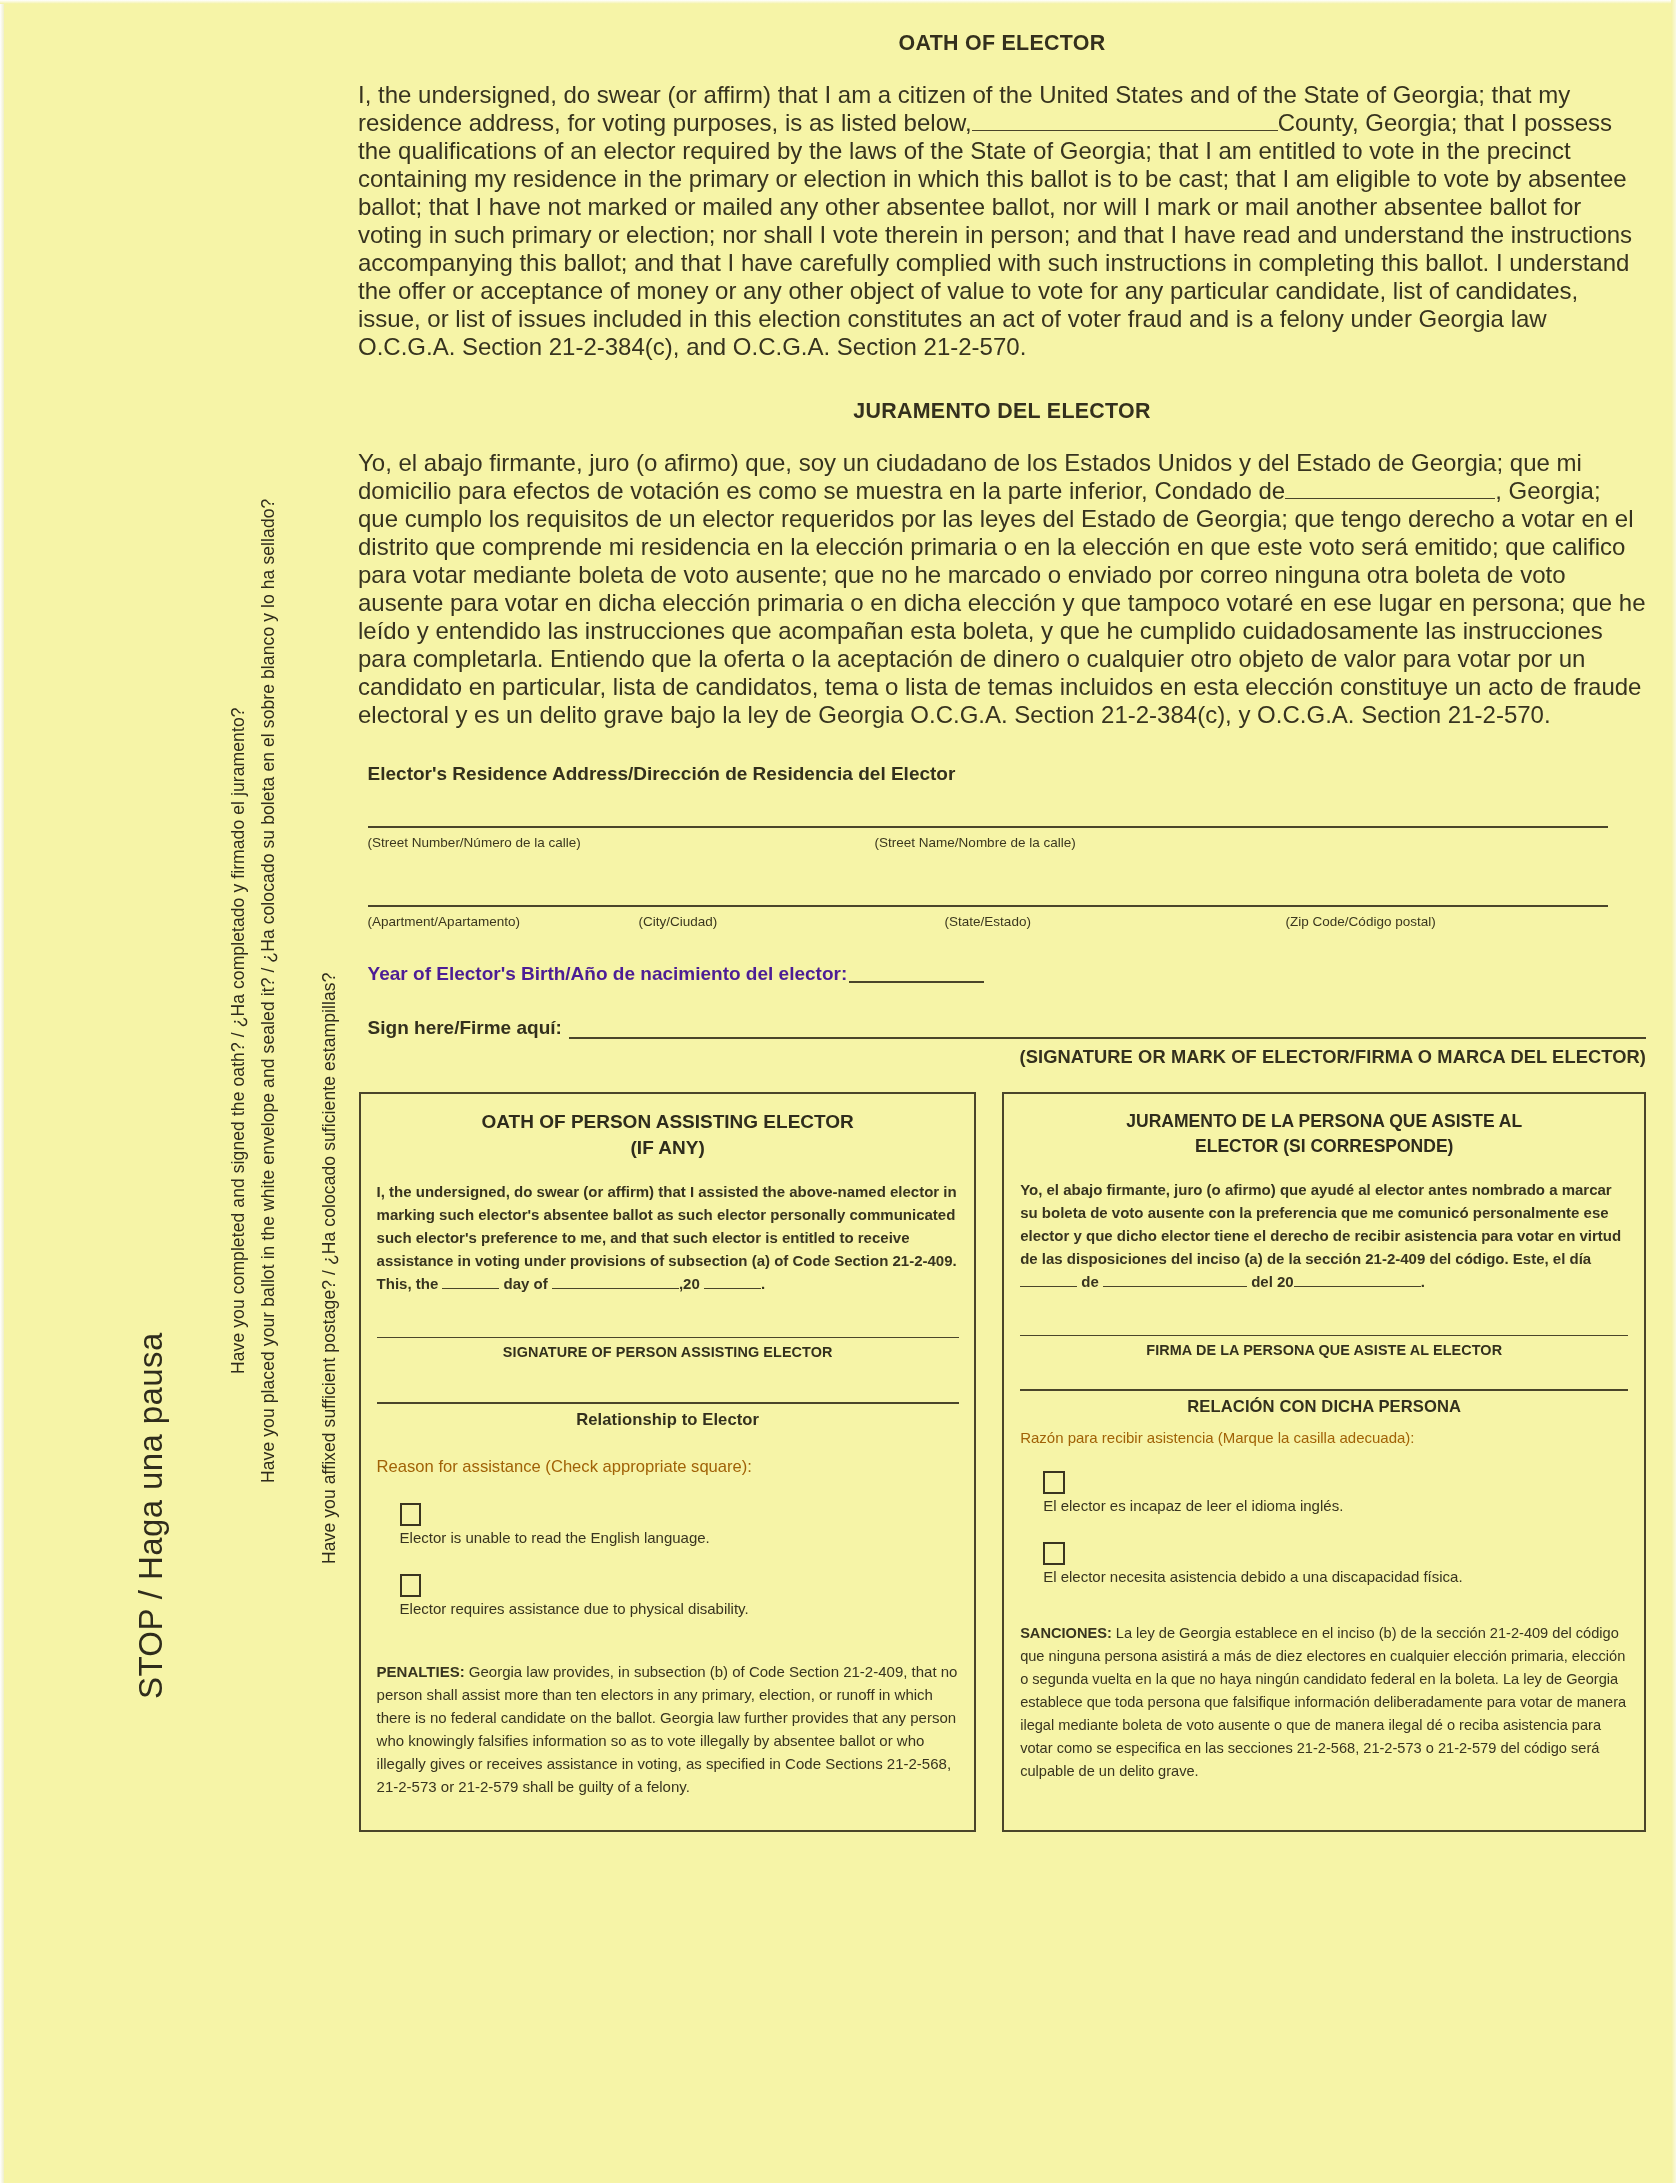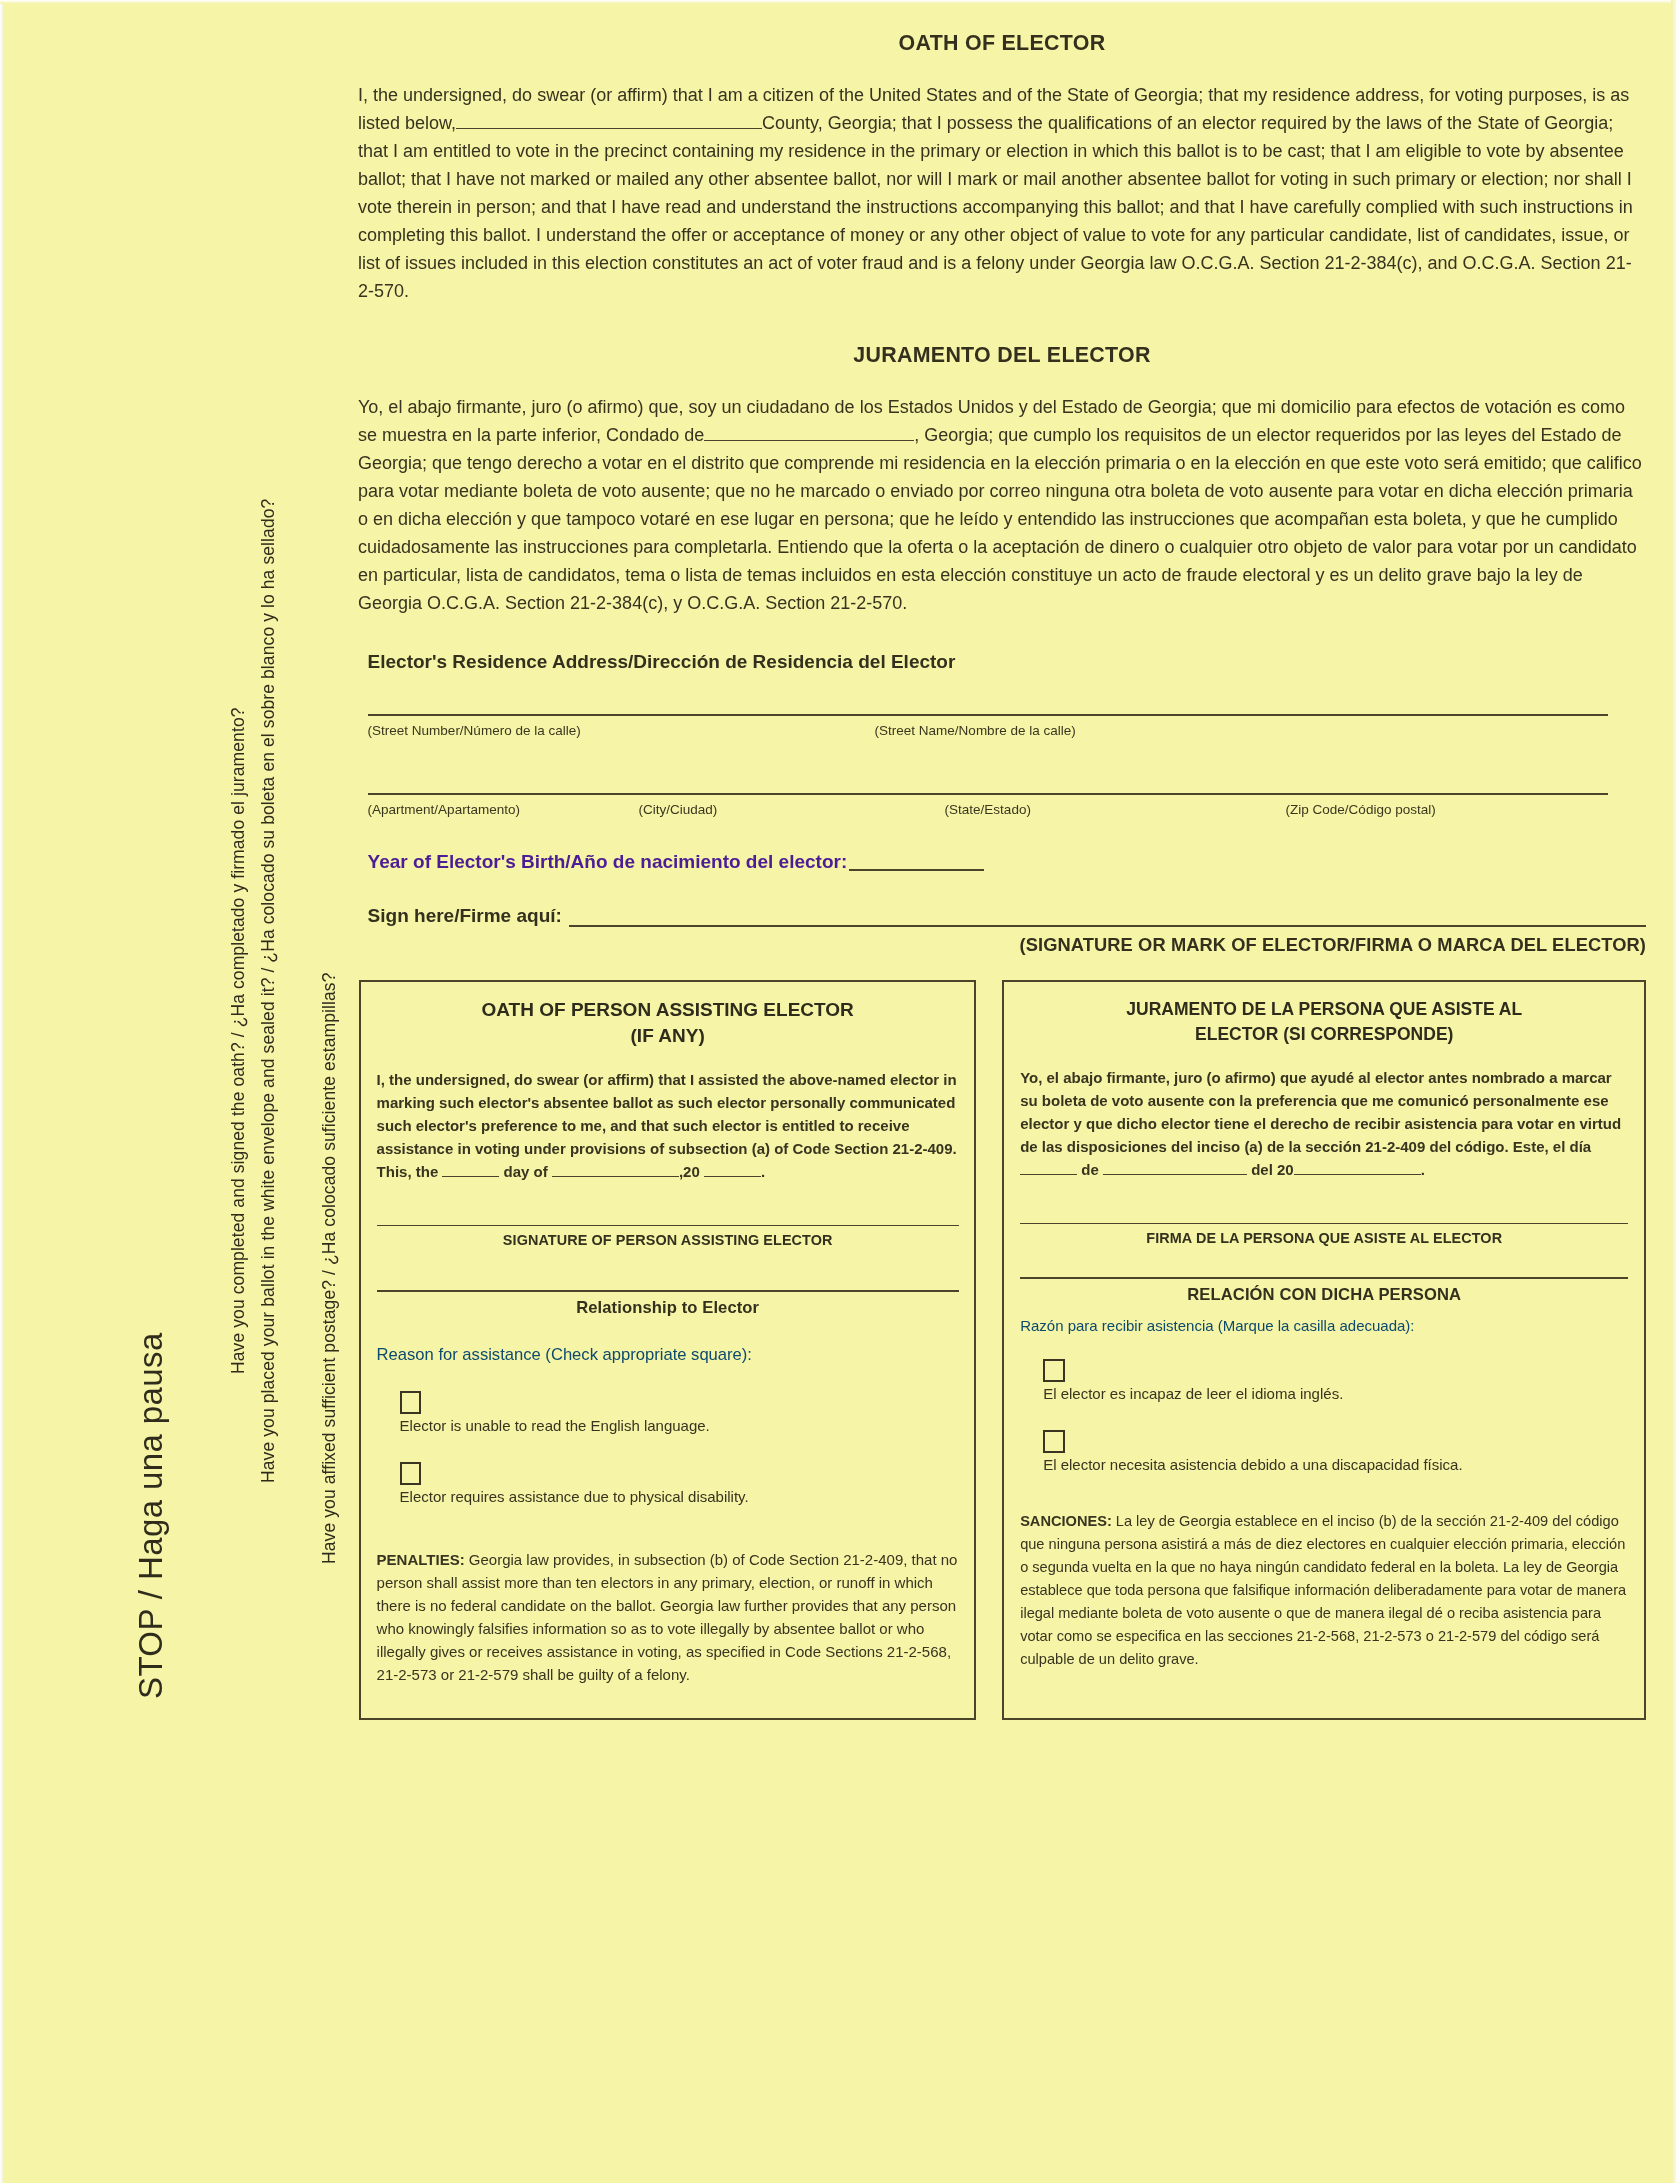--- a/index.html
+++ b/index.html
@@ -79,21 +79,21 @@
     font-size: 21.4px;
     font-weight: bold;
     text-align: center;
     letter-spacing: 0.3px;
     margin: 13px 0 25px 0;
     color: #34301d;
   }
   h1.section-title.es { margin-top: 38px; }
 
   .body-p {
-    font-size: 18px;
+    font-size: 24px;
     line-height: 28px;
     text-align: left;
     margin: 0 0 0 0;
     color: #37331f;
   }
   .blank-inline {
     display: inline-block;
     border-bottom: 1.7px solid #4a452a;
     vertical-align: baseline;
   }
@@ -216,21 +216,21 @@
     text-align: center;
     margin-top: 6.1px;
     letter-spacing: 0.1px;
     color: #33301d;
   }
   .sig-label.big { font-size: 16.6px; }
 
   .reason-lead {
     font-size: 16.6px;
     margin-top: 27px;
-    color: #0c4a6e;
+    color: #a16207;
   }
   .abox.right .reason-lead { font-size: 15px; margin-top: 11.4px; }
 
   .chk-row {
     display: flex;
     align-items: flex-start;
     margin-top: 23.6px;
   }
   .chk-row.indent { padding-left: 23px; flex-direction: column; }
   .chkbox {

